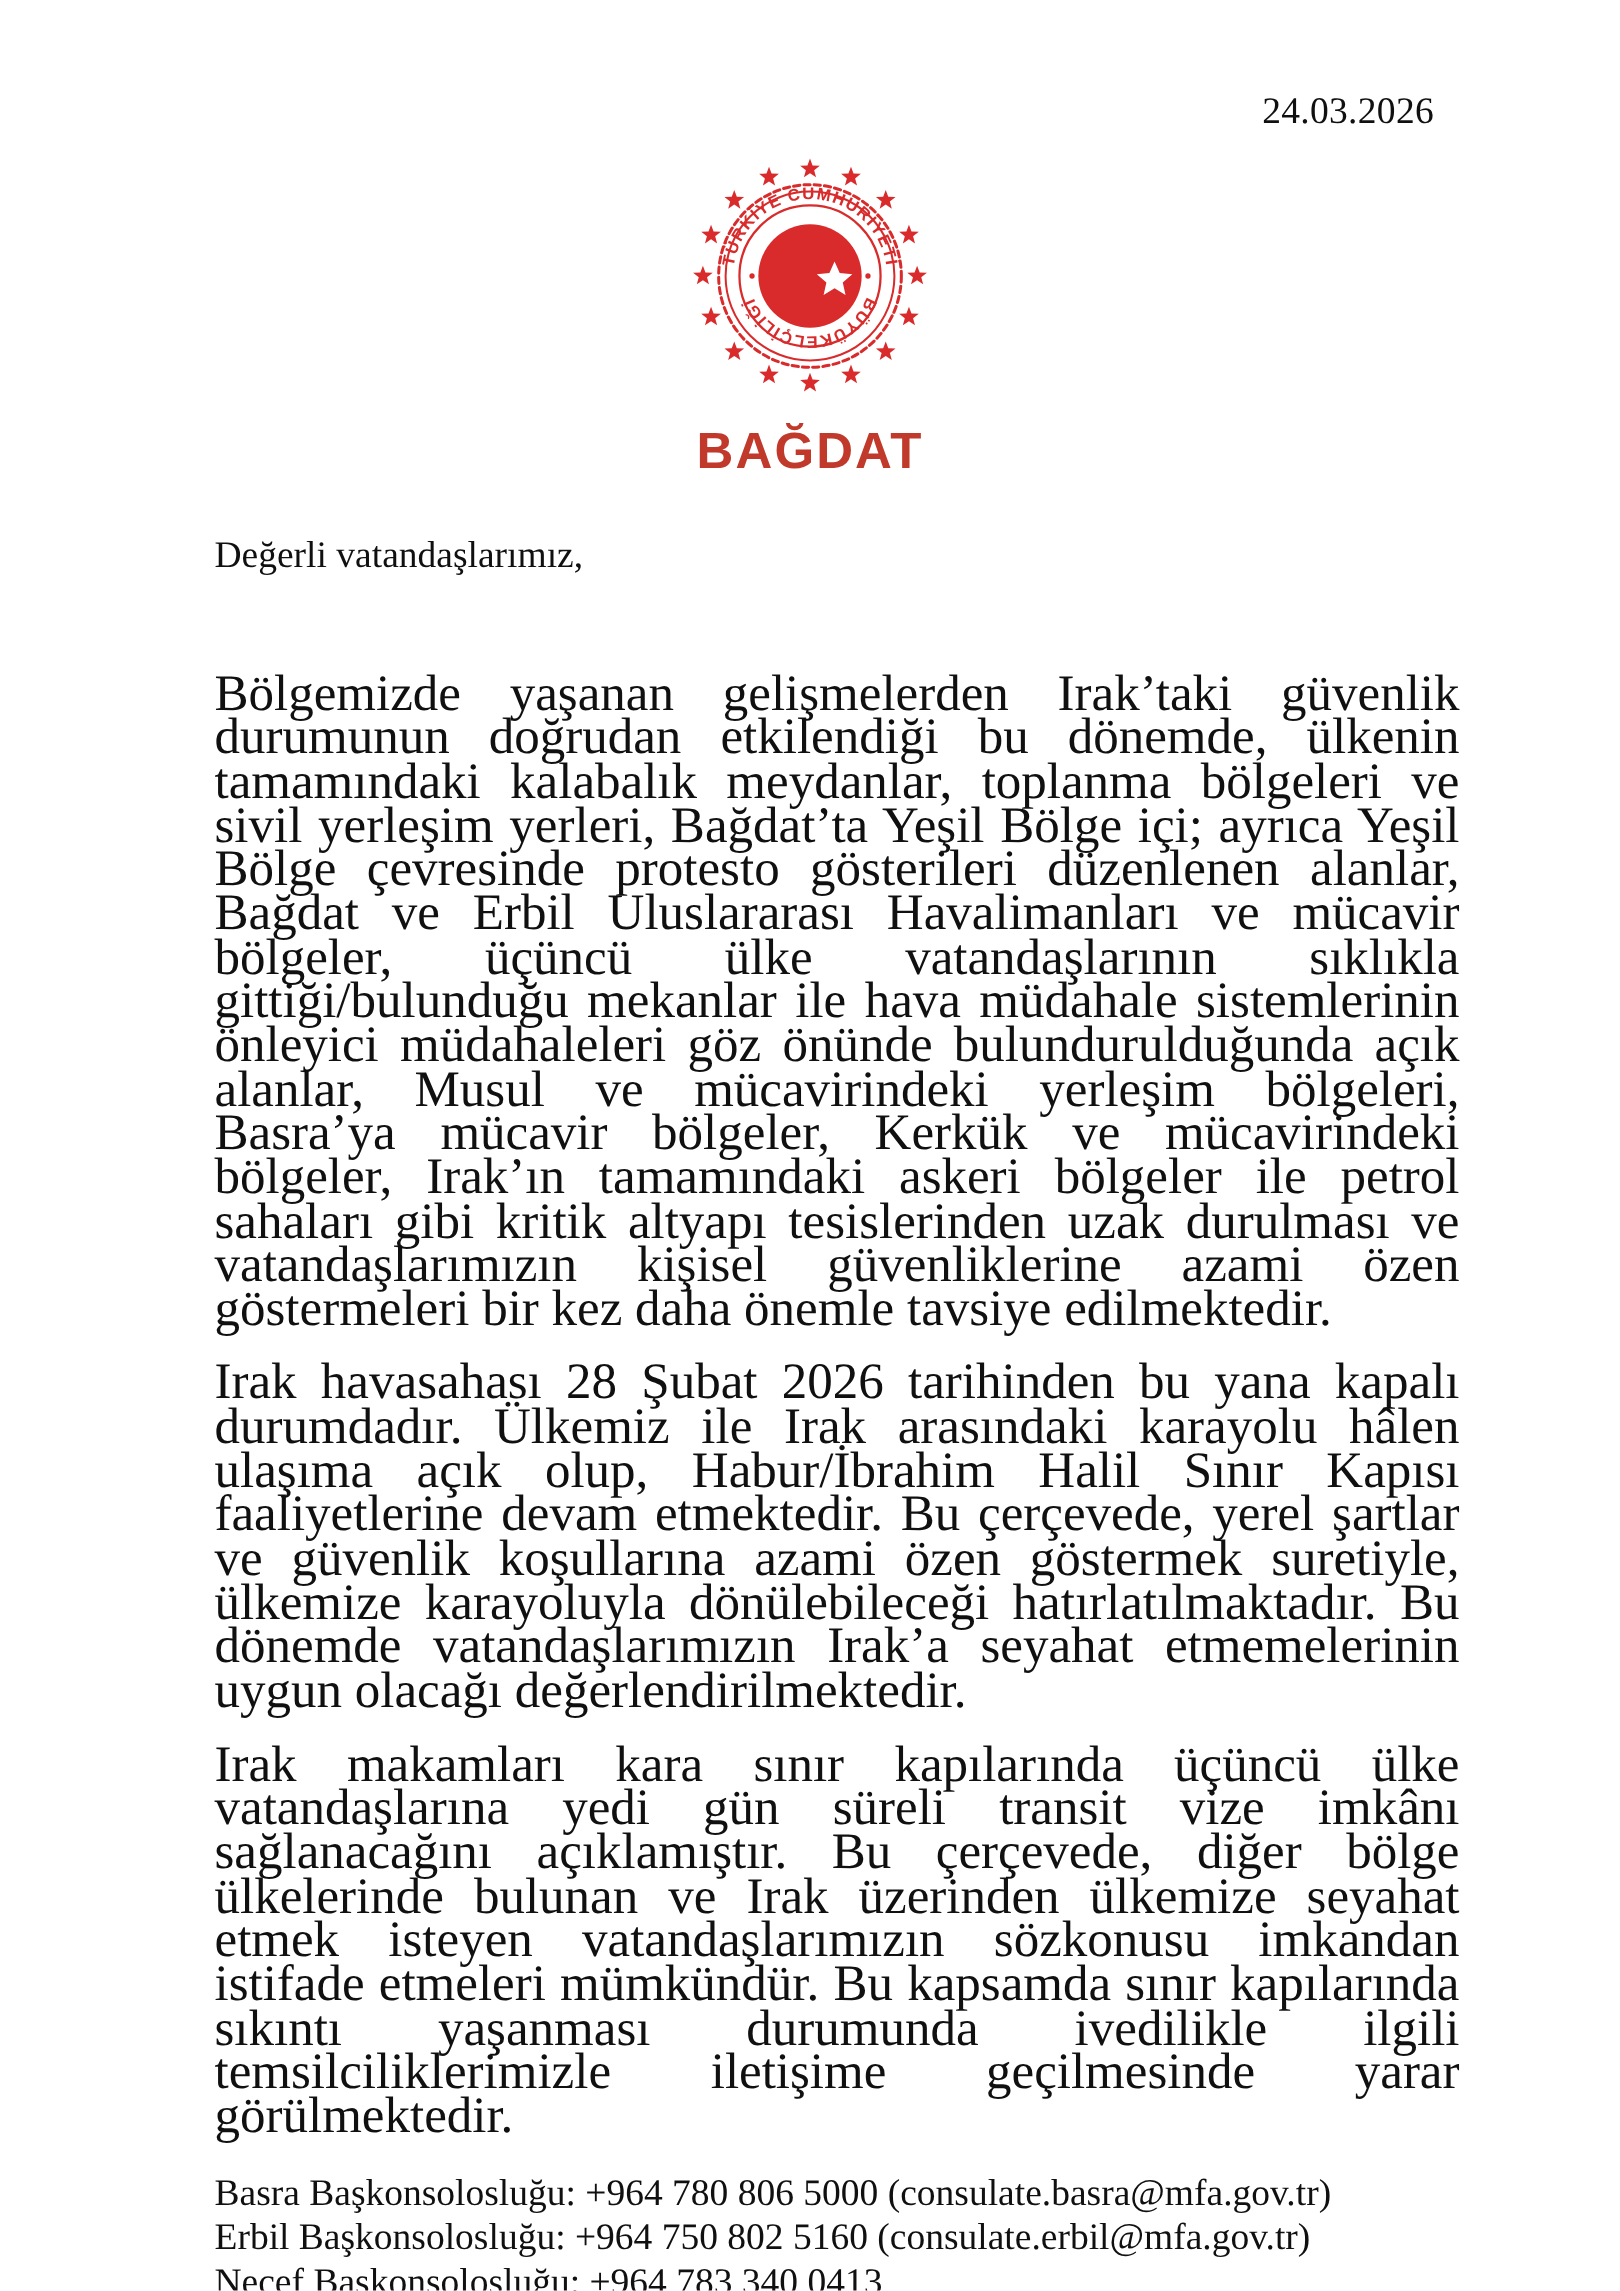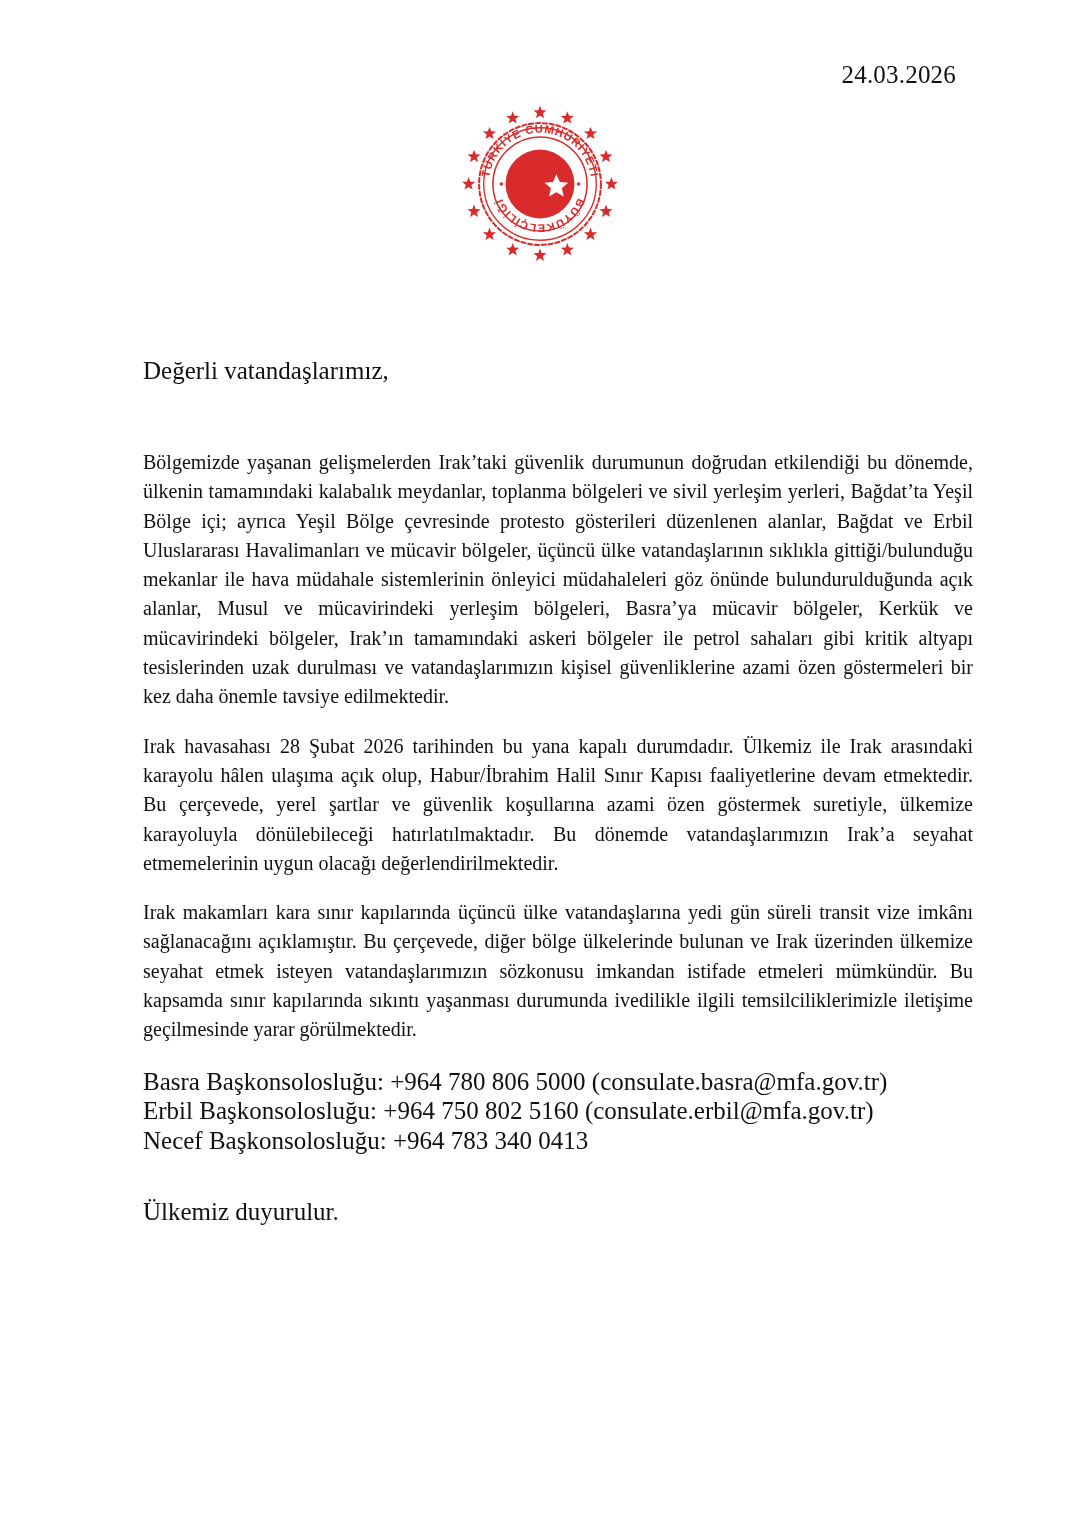--- a/index.html
+++ b/index.html
@@ -67,21 +67,21 @@
   }
 
   .salutation {
     font-size: 25px;
     line-height: 30px;
     margin: 0 0 62px 0;
   }
 
   p.para {
     margin: 0 0 20px 0;
-    font-size: 20px;
+    font-size: 34px;
     line-height: 29.3px;
     text-align: justify;
     text-justify: inter-word;
     hyphens: none;
   }
   p.para:last-of-type { margin-bottom: 0; }
 
   .contact-list {
     margin: 22px 0 0 0;
     padding: 0;
@@ -139,20 +139,21 @@
         <path id="arc-bottom" d="M 148,100 A 48,48 0 0 1 52,100"></path>
       </defs>
       <text font-family="'Liberation Sans','DejaVu Sans',sans-serif" font-size="13.4" font-weight="bold" fill="#d92b2b" letter-spacing="1.1">
         <textPath href="#arc-top" startOffset="50%" text-anchor="middle">TÜRKİYE CUMHURİYETİ</textPath>
       </text>
       <text font-family="'Liberation Sans','DejaVu Sans',sans-serif" font-size="13.2" font-weight="bold" fill="#d92b2b" letter-spacing="1.1">
         <textPath href="#arc-bottom" startOffset="50%" text-anchor="middle">BÜYÜKELÇİLİĞİ</textPath>
       </text>
     </svg>
 
+    <div class="post-name">BAĞDAT</div>
   </div>
 
   <div class="content">
 
     <div class="salutation">Değerli vatandaşlarımız,</div>
 
     <p class="para">Bölgemizde yaşanan gelişmelerden Irak’taki güvenlik durumunun doğrudan etkilendiği bu dönemde, ülkenin tamamındaki kalabalık meydanlar, toplanma bölgeleri ve sivil yerleşim yerleri, Bağdat’ta Yeşil Bölge içi; ayrıca Yeşil Bölge çevresinde protesto gösterileri düzenlenen alanlar, Bağdat ve Erbil Uluslararası Havalimanları ve mücavir bölgeler, üçüncü ülke vatandaşlarının sıklıkla gittiği/bulunduğu mekanlar ile hava müdahale sistemlerinin önleyici müdahaleleri göz önünde bulundurulduğunda açık alanlar, Musul ve mücavirindeki yerleşim bölgeleri, Basra’ya mücavir bölgeler, Kerkük ve mücavirindeki bölgeler, Irak’ın tamamındaki askeri bölgeler ile petrol sahaları gibi kritik altyapı tesislerinden uzak durulması ve vatandaşlarımızın kişisel güvenliklerine azami özen göstermeleri bir kez daha önemle tavsiye edilmektedir.</p>
     <p class="para">Irak havasahası 28 Şubat 2026 tarihinden bu yana kapalı durumdadır. Ülkemiz ile Irak arasındaki karayolu hâlen ulaşıma açık olup, Habur/İbrahim Halil Sınır Kapısı faaliyetlerine devam etmektedir. Bu çerçevede, yerel şartlar ve güvenlik koşullarına azami özen göstermek suretiyle, ülkemize karayoluyla dönülebileceği hatırlatılmaktadır. Bu dönemde vatandaşlarımızın Irak’a seyahat etmemelerinin uygun olacağı değerlendirilmektedir.</p>
     <p class="para">Irak makamları kara sınır kapılarında üçüncü ülke vatandaşlarına yedi gün süreli transit vize imkânı sağlanacağını açıklamıştır. Bu çerçevede, diğer bölge ülkelerinde bulunan ve Irak üzerinden ülkemize seyahat etmek isteyen vatandaşlarımızın sözkonusu imkandan istifade etmeleri mümkündür. Bu kapsamda sınır kapılarında sıkıntı yaşanması durumunda ivedilikle ilgili temsilciliklerimizle iletişime geçilmesinde yarar görülmektedir.</p>
 

